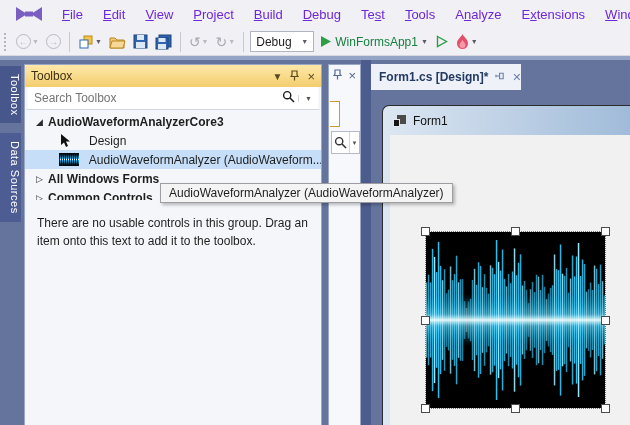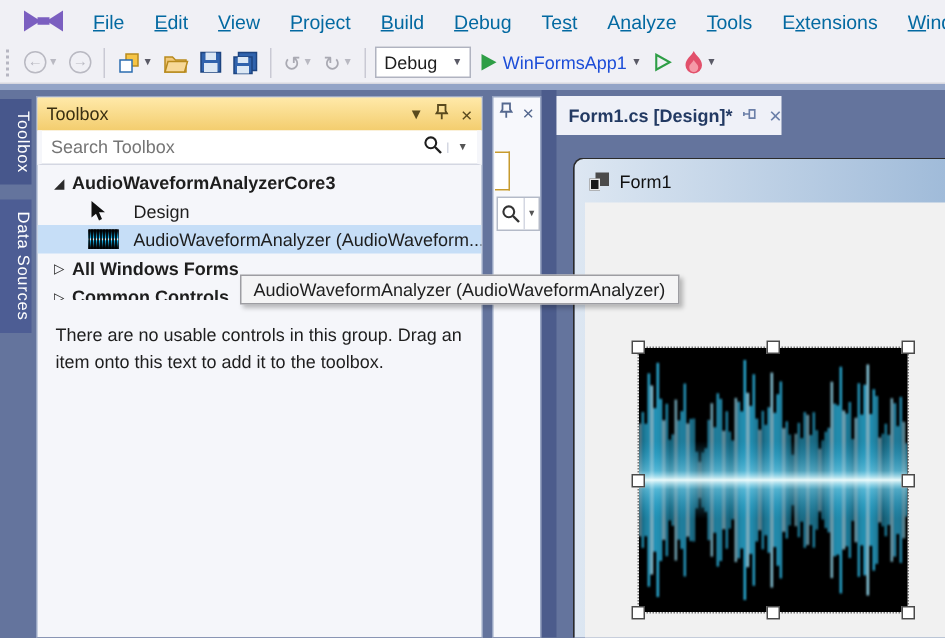--- a/index.html
+++ b/index.html
@@ -2,34 +2,34 @@
 <html><head>
 <meta charset="utf-8">
 <style>
   * { box-sizing: border-box; margin: 0; padding: 0; }
   html,body { width:630px; height:425px; overflow:hidden; }
   body { font-family:"Liberation Sans", sans-serif; font-size:12px; color:#1e1e1e; background:#64749d; position:relative; }
 
   
   .menubar { position:absolute; left:0; top:0; width:630px; height:28px; background:#f0f0f5; display:flex; align-items:center; white-space:nowrap; overflow:hidden; }
   .vs-logo { width:30px; height:20px; margin:0 8px 0 14px; flex:0 0 auto; }
-  .menu-item { padding:4px 10px; font-size:13px; color:#0369a1; }
+  .menu-item { padding:4px 10px; font-size:13px; color:#6d28d9; }
   .menu-item u { text-decoration:underline; }
 
   .toolbar { position:absolute; left:0; top:28px; width:630px; height:28px; background:#f0f0f5; display:flex; align-items:center; gap:3px; padding-left:4px; overflow:hidden; border-bottom:1px solid #d8d8e0; }
   .grip { width:4px; height:18px; border-left:2px dotted #b6b6c2; margin-right:3px; }
   .tb-sep { width:1px; height:20px; background:#c9c9d4; margin:0 3px; flex:0 0 auto; }
   .tb-btn { display:flex; align-items:center; gap:1px; padding:2px; flex:0 0 auto; }
   .nav-circle { width:15px; height:15px; border:1px solid #b9b9c2; border-radius:50%; color:#b9b9c2; font-size:10px; line-height:13px; text-align:center; }
   .dd { font-size:7px; color:#5a5a66; }
   .dd.dis { color:#b9b9c2; }
   .combo { display:flex; align-items:center; justify-content:space-between; background:#fff; border:1px solid #b0b3c0; height:21px; padding:0 5px; font-size:12px; flex:0 0 auto; }
   .combo .dd { margin-left:8px; }
   .gray-glyph { color:#a9a9b2; font-size:14px; line-height:14px; }
-  .run-label { font-size:12px; color:#1d4ed8; margin:1px 2px; }
+  .run-label { font-size:12px; color:#15803d; margin:1px 2px; }
 
   
   .workspace { position:absolute; left:0; top:56px; width:630px; height:369px; background:#64749d; }
   .ws-topline { position:absolute; left:0; top:0; width:630px; height:4px; background:#93a4c7; }
 
   
   .side-strip { position:absolute; left:0; top:4px; width:21px; height:365px; }
   .side-tab { writing-mode:vertical-rl; color:#ffffff; font-size:11px; background:#47578c; width:21px; padding:8px 0; text-align:center; letter-spacing:.5px; }
   .side-tab.first { margin-top:6px; }
   .side-tab + .side-tab { margin-top:10px; background:#4d5d94; }
@@ -104,22 +104,22 @@
     <rect x="11" y="7.5" width="8" height="5" fill="#7b5fc0"></rect>
   </svg>
   <div id="menu-items" style="display:flex">
       <div class="menu-item"><u>F</u>ile</div>
       <div class="menu-item"><u>E</u>dit</div>
       <div class="menu-item"><u>V</u>iew</div>
       <div class="menu-item"><u>P</u>roject</div>
       <div class="menu-item"><u>B</u>uild</div>
       <div class="menu-item"><u>D</u>ebug</div>
       <div class="menu-item">Te<u>s</u>t</div>
+      <div class="menu-item"><u>T</u>ools</div>
       <div class="menu-item">A<u>n</u>alyze</div>
-      <div class="menu-item"><u>T</u>ools</div>
       <div class="menu-item">E<u>x</u>tensions</div>
       <div class="menu-item"><u>W</u>indow</div>
     </div>
 </div>
 
 <div class="toolbar">
   <div class="grip"></div>
   <span class="tb-btn">
       <span class="nav-circle">←</span>
       <span class="dd dis">▼</span>

